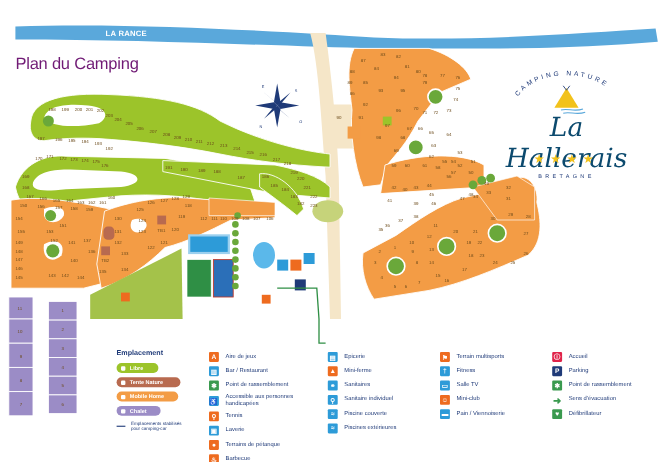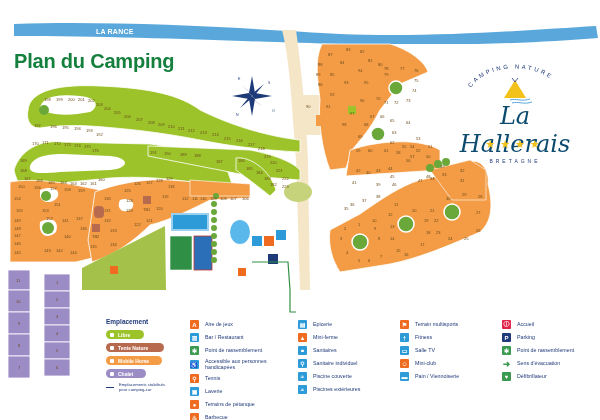--- a/index.html
+++ b/index.html
@@ -1,19 +1,19 @@
 <!DOCTYPE html>
 <html><head>
 <meta charset="utf-8">
 <style>
   * { box-sizing: border-box; margin: 0; padding: 0; }
   body { width: 600px; height: 420px; background: #ffffff; font-family: "Liberation Sans", sans-serif; overflow: hidden; position: relative; }
   .river { position: absolute; left: 10px; top: 16px; width: 590px; height: 28px; }
   .river-label { position: absolute; font-size: 7px; font-weight: bold; color: #ffffff; letter-spacing: 0.2px; }
-  .title { position: absolute; left: 14px; top: 50px; font-size: 20px; font-weight: bold; color: #15803d; letter-spacing: -0.2px; }
+  .title { position: absolute; left: 14px; top: 50px; font-size: 15px; font-weight: normal; color: #701a75; letter-spacing: -0.2px; }
   .map { position: absolute; left: 0; top: 0; width: 600px; height: 420px; }
   .lot { font-family: "Liberation Sans", sans-serif; font-size: 4px; fill: #6b4a1a; }
   .logo { position: absolute; left: 450px; top: 50px; width: 130px; height: 125px; text-align: center; }
   .logo-arc { position: absolute; left: 0; top: 0; }
   .logo-name { position: absolute; left: 0; top: 52px; width: 130px; font-family: "DejaVu Serif", serif; font-style: italic; font-size: 24px; color: #0c4a6e; }
   .logo-stars { position: absolute; left: 0; top: 88px; width: 130px; color: #f2c21b; font-size: 11px; letter-spacing: 5px; }
   .logo-region { position: absolute; left: 0; top: 108px; width: 130px; color: #1f3a78; font-size: 5px; letter-spacing: 3px; }
   .legend { position: absolute; top: 318px; font-size: 5.2px; color: #1f3a78; }
   .legend h4 { font-size: 6.5px; font-weight: bold; color: #1f3a78; margin-bottom: 5px; }
   .pill { display: flex; align-items: center; height: 9px; border-radius: 5px; padding: 0 6px 0 4px; margin-bottom: 4px; color: #fff; font-size: 5px; font-weight: bold; }

